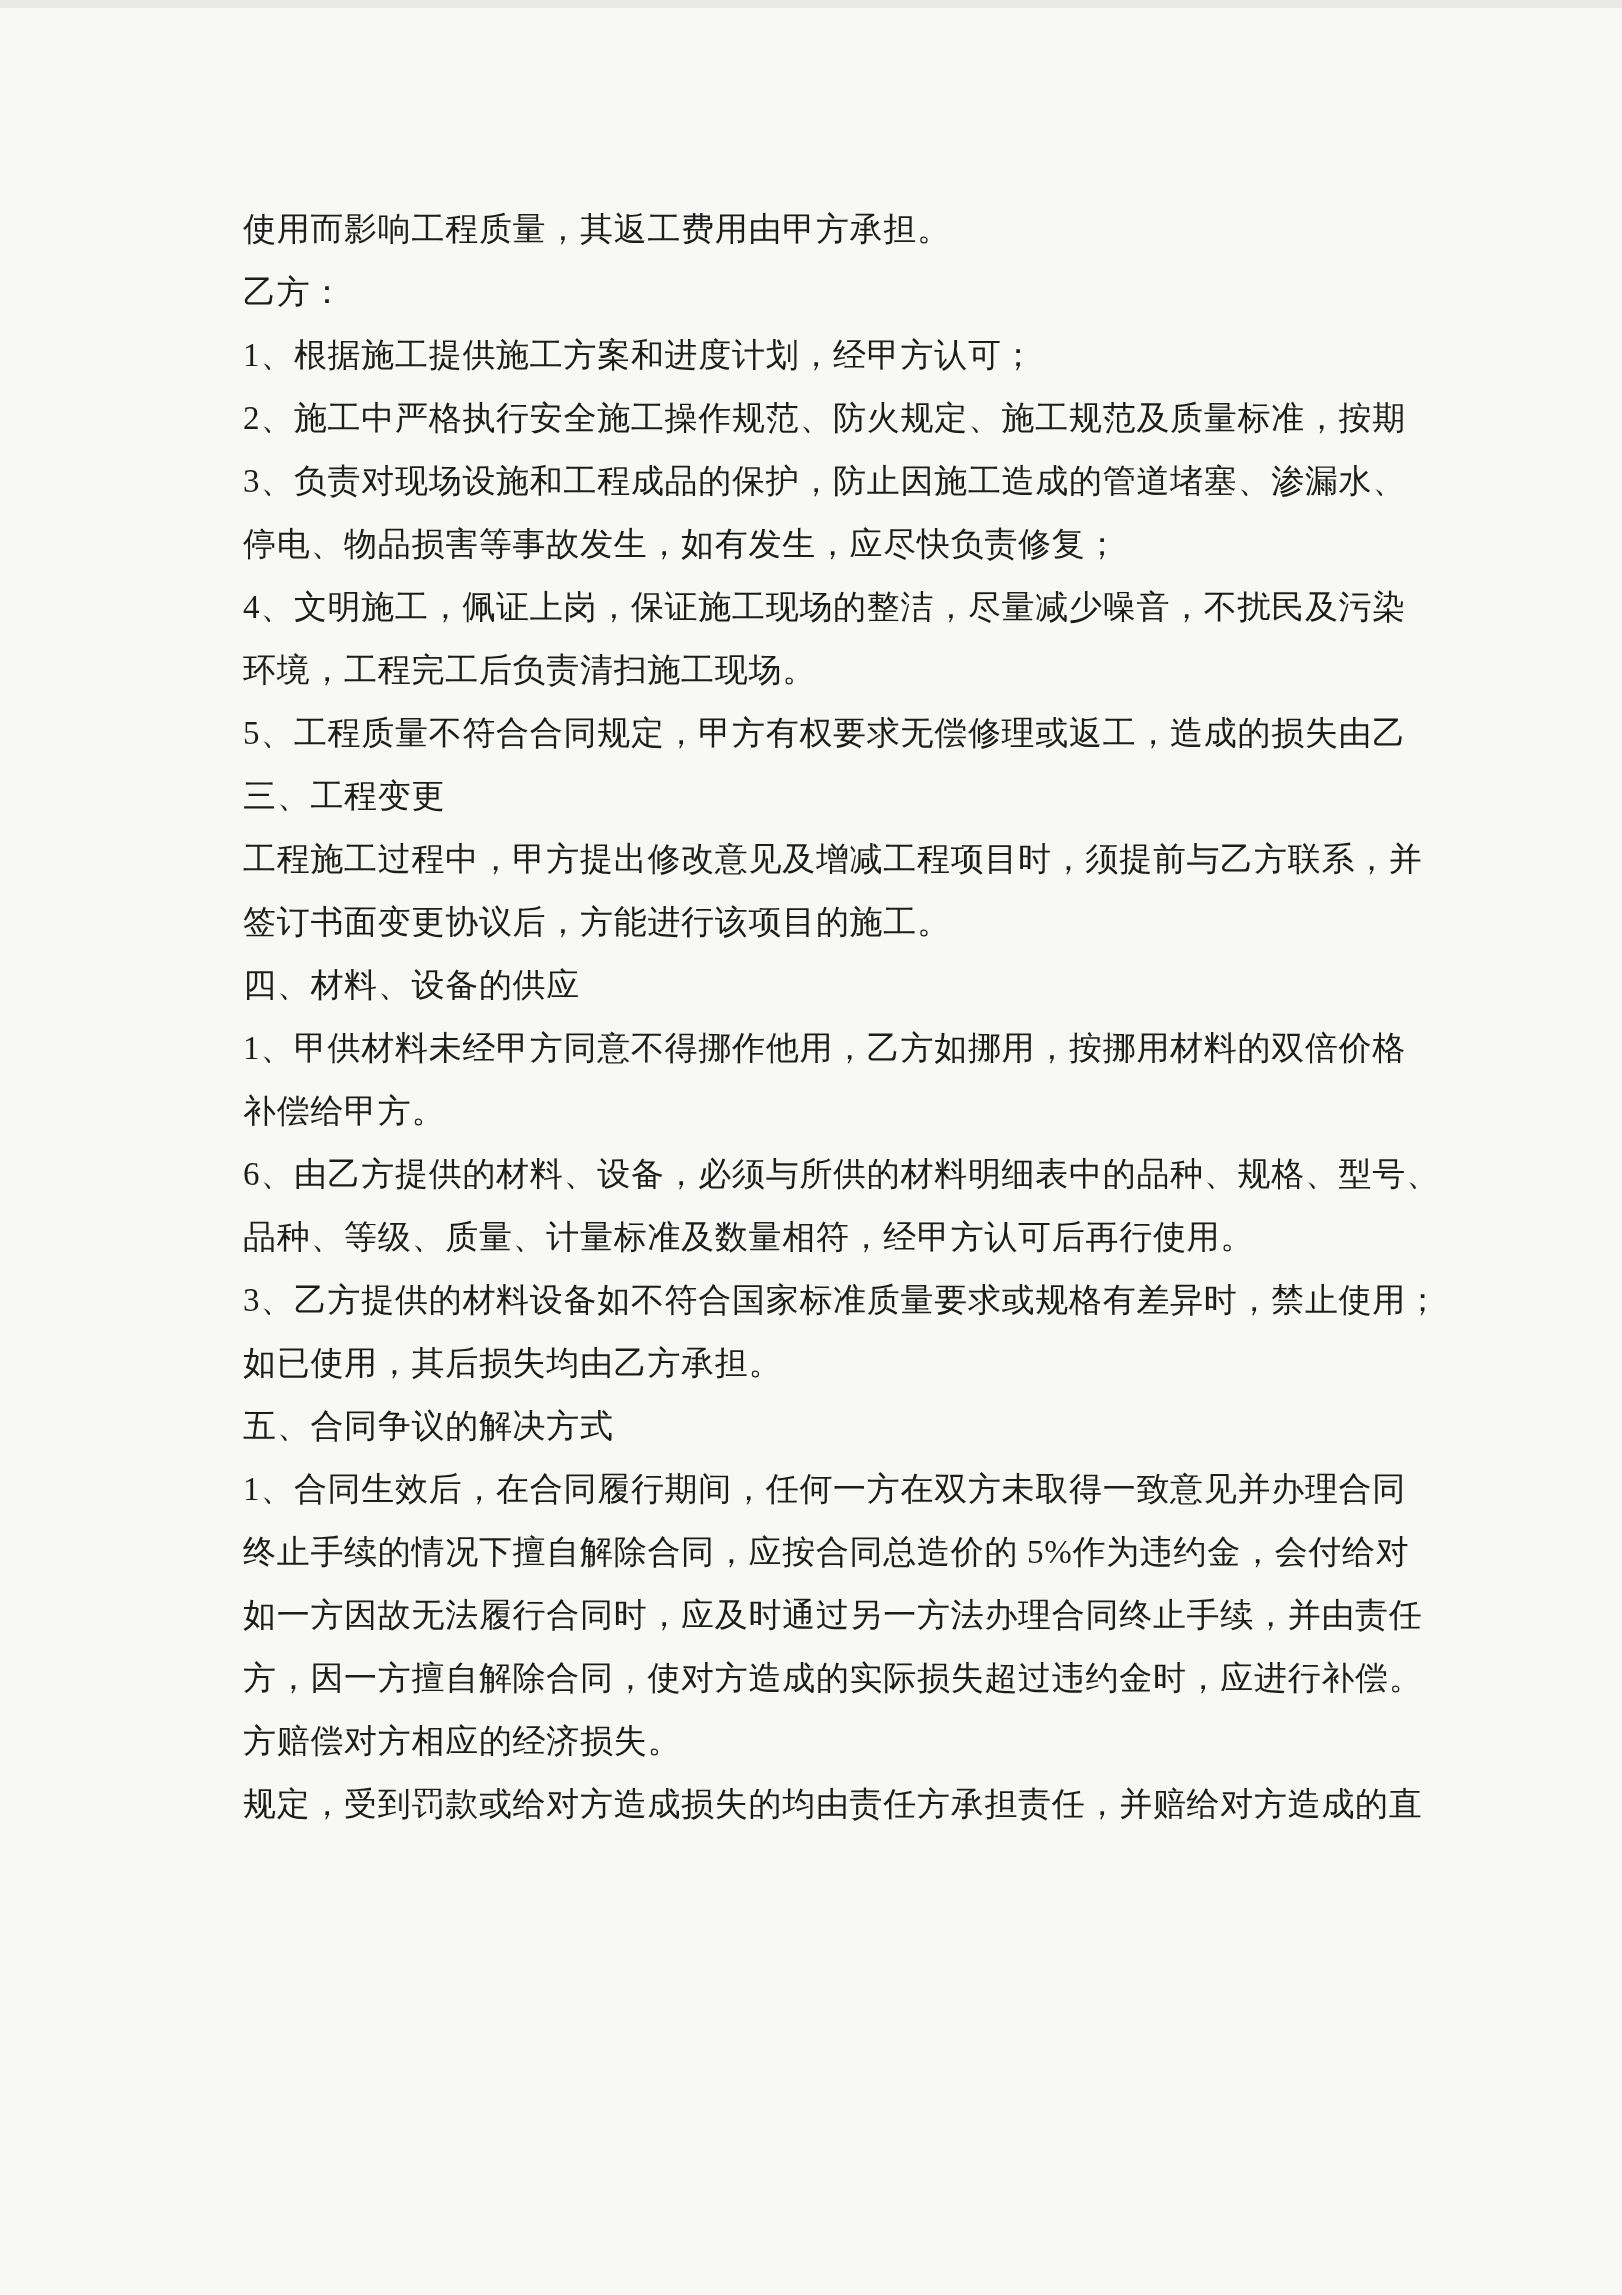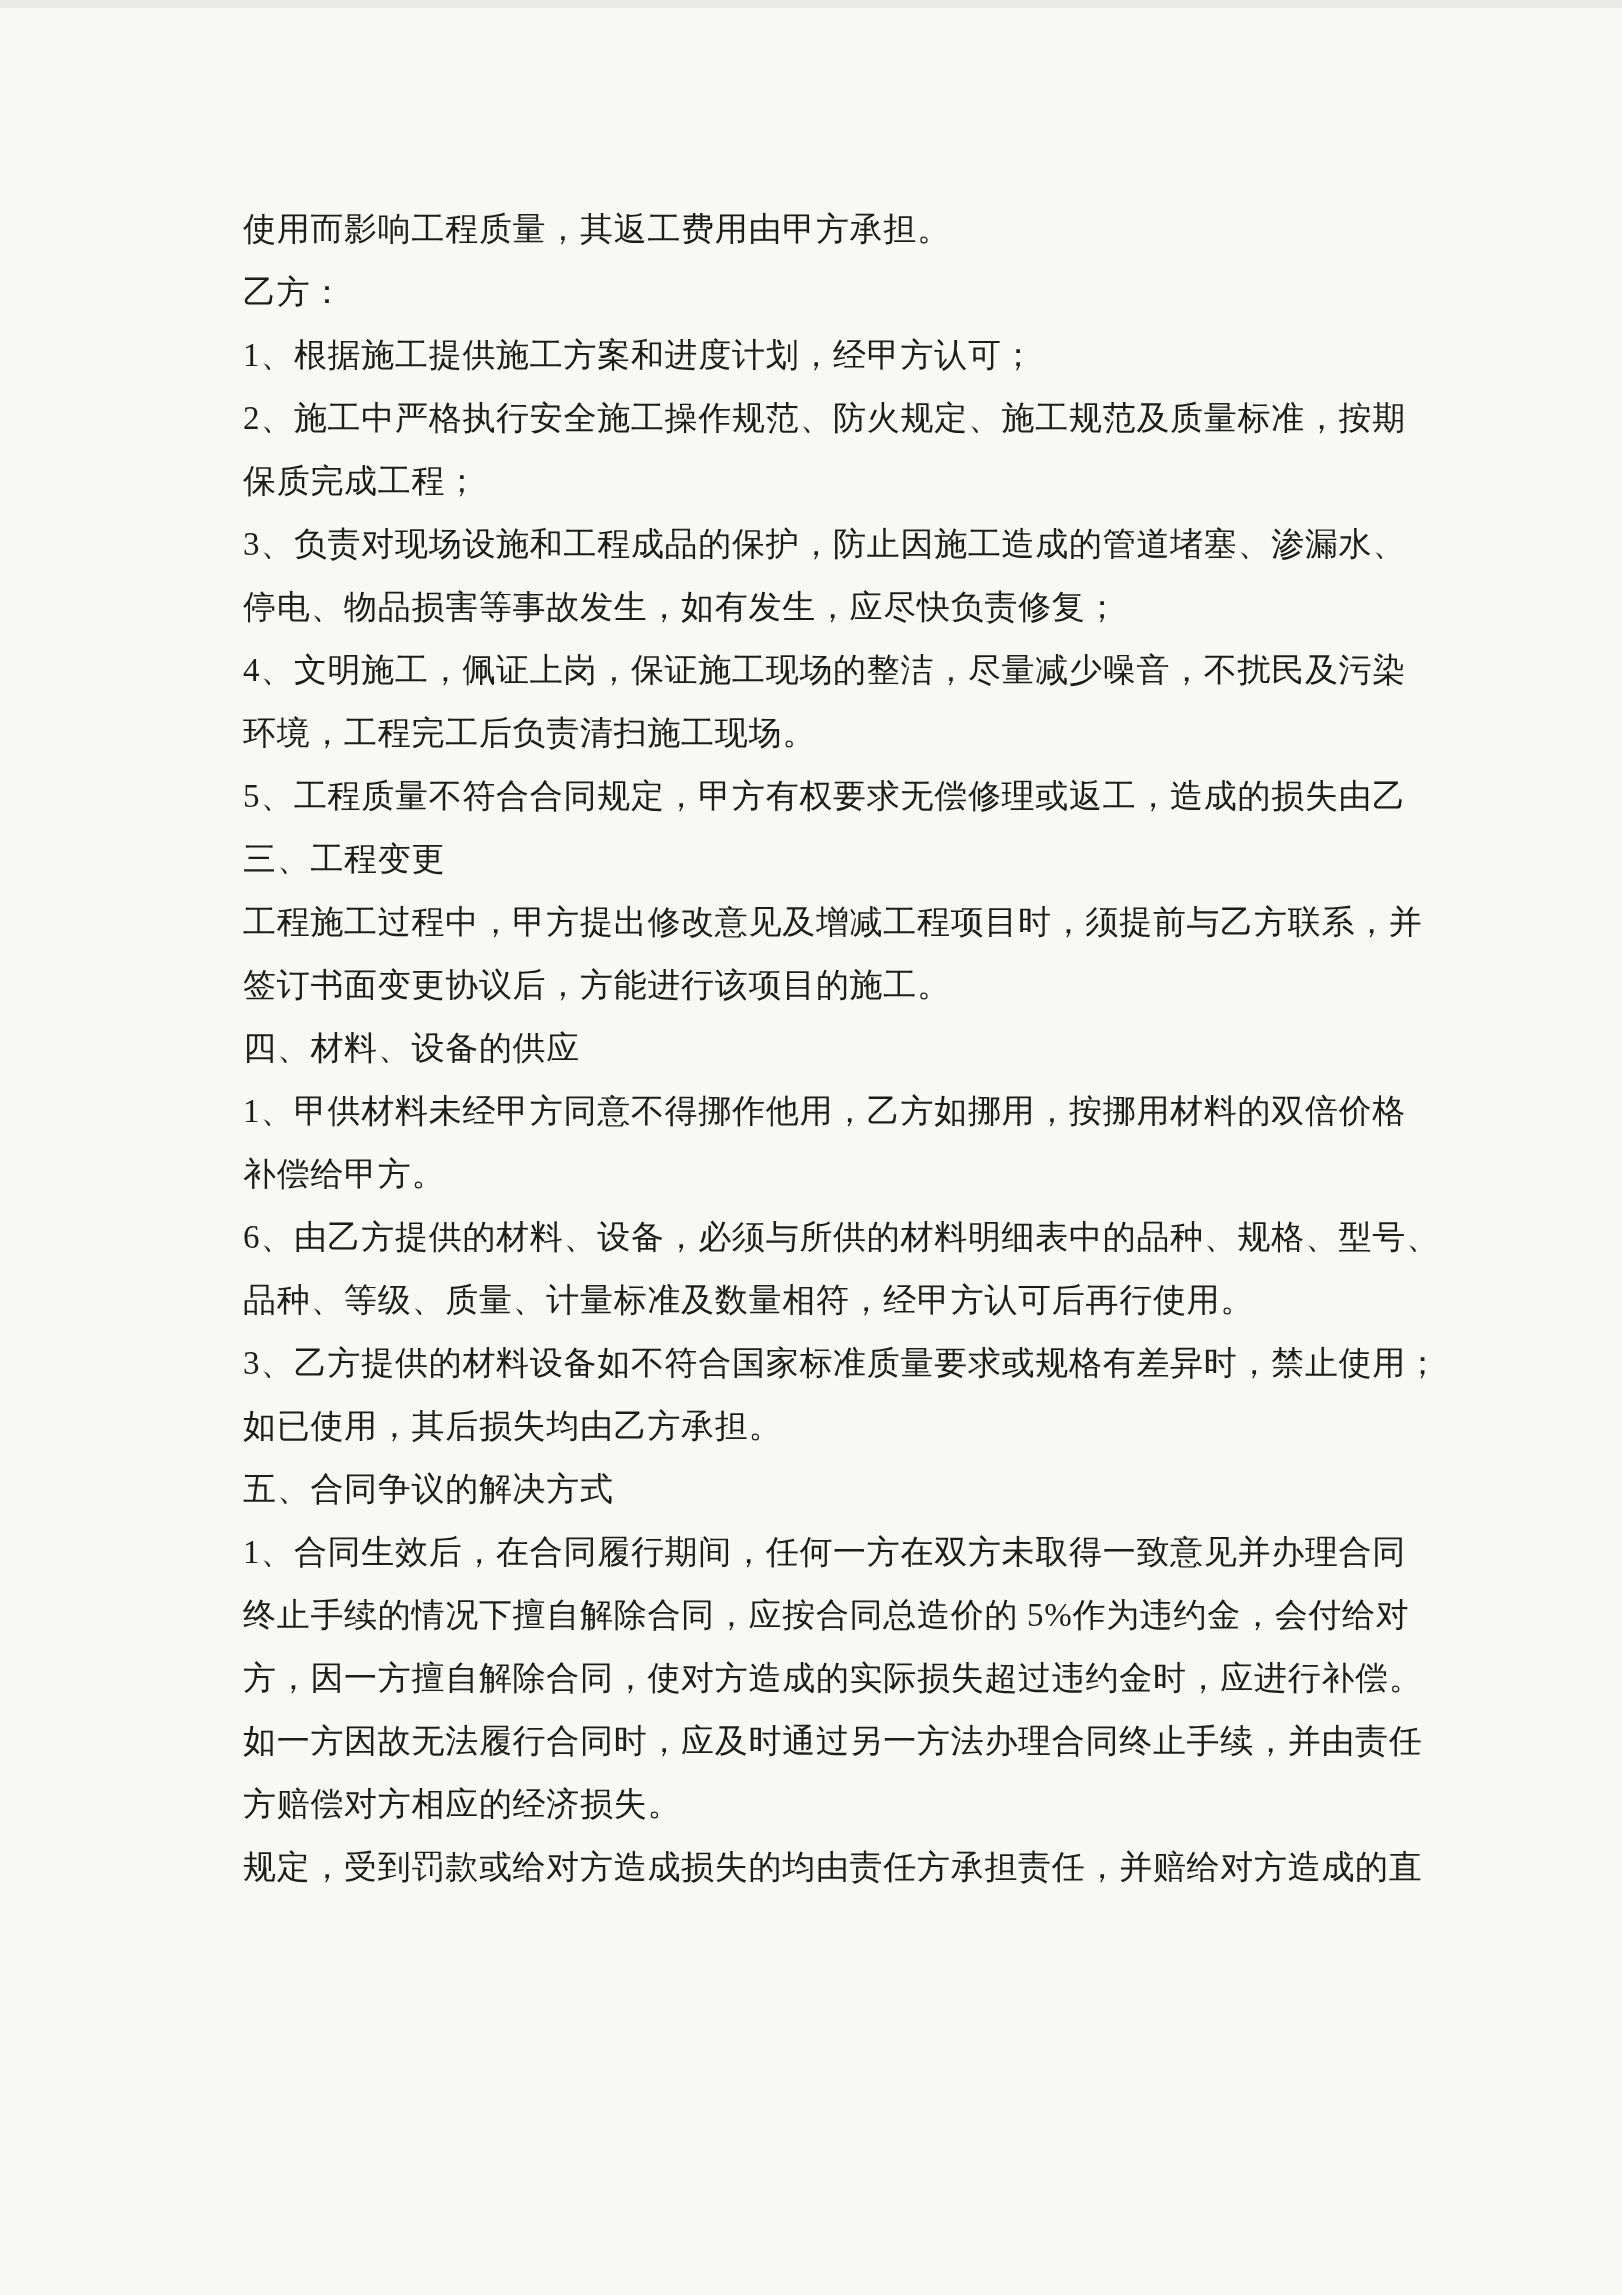--- a/index.html
+++ b/index.html
@@ -32,38 +32,37 @@
   </style>
 </head>
 <body>
 
 <div class="page">
   <div class="doc-body">
     <div class="text-line">使用而影响工程质量，其返工费用由甲方承担。</div>
     <div class="text-line">乙方：</div>
     <div class="text-line">1、根据施工提供施工方案和进度计划，经甲方认可；</div>
     <div class="text-line">2、施工中严格执行安全施工操作规范、防火规定、施工规范及质量标准，按期</div>
-    <div class="text-line">保质完成工程；</div>
     <div class="text-line">3、负责对现场设施和工程成品的保护，防止因施工造成的管道堵塞、渗漏水、</div>
     <div class="text-line">停电、物品损害等事故发生，如有发生，应尽快负责修复；</div>
     <div class="text-line">4、文明施工，佩证上岗，保证施工现场的整洁，尽量减少噪音，不扰民及污染</div>
     <div class="text-line">环境，工程完工后负责清扫施工现场。</div>
     <div class="text-line">5、工程质量不符合合同规定，甲方有权要求无偿修理或返工，造成的损失由乙</div>
     <div class="text-line">三、工程变更</div>
     <div class="text-line">工程施工过程中，甲方提出修改意见及增减工程项目时，须提前与乙方联系，并</div>
     <div class="text-line">签订书面变更协议后，方能进行该项目的施工。</div>
     <div class="text-line">四、材料、设备的供应</div>
     <div class="text-line">1、甲供材料未经甲方同意不得挪作他用，乙方如挪用，按挪用材料的双倍价格</div>
     <div class="text-line">补偿给甲方。</div>
     <div class="text-line">6、由乙方提供的材料、设备，必须与所供的材料明细表中的品种、规格、型号、</div>
     <div class="text-line">品种、等级、质量、计量标准及数量相符，经甲方认可后再行使用。</div>
     <div class="text-line">3、乙方提供的材料设备如不符合国家标准质量要求或规格有差异时，禁止使用；</div>
     <div class="text-line">如已使用，其后损失均由乙方承担。</div>
     <div class="text-line">五、合同争议的解决方式</div>
     <div class="text-line">1、合同生效后，在合同履行期间，任何一方在双方未取得一致意见并办理合同</div>
     <div class="text-line">终止手续的情况下擅自解除合同，应按合同总造价的 5%作为违约金，会付给对</div>
+    <div class="text-line">如一方因故无法履行合同时，应及时通过另一方法办理合同终止手续，并由责任</div>
     <div class="text-line">方，因一方擅自解除合同，使对方造成的实际损失超过违约金时，应进行补偿。</div>
-    <div class="text-line">如一方因故无法履行合同时，应及时通过另一方法办理合同终止手续，并由责任</div>
     <div class="text-line">方赔偿对方相应的经济损失。</div>
     <div class="text-line">规定，受到罚款或给对方造成损失的均由责任方承担责任，并赔给对方造成的直</div>
   </div>
 </div>
 
 
 </body></html>

